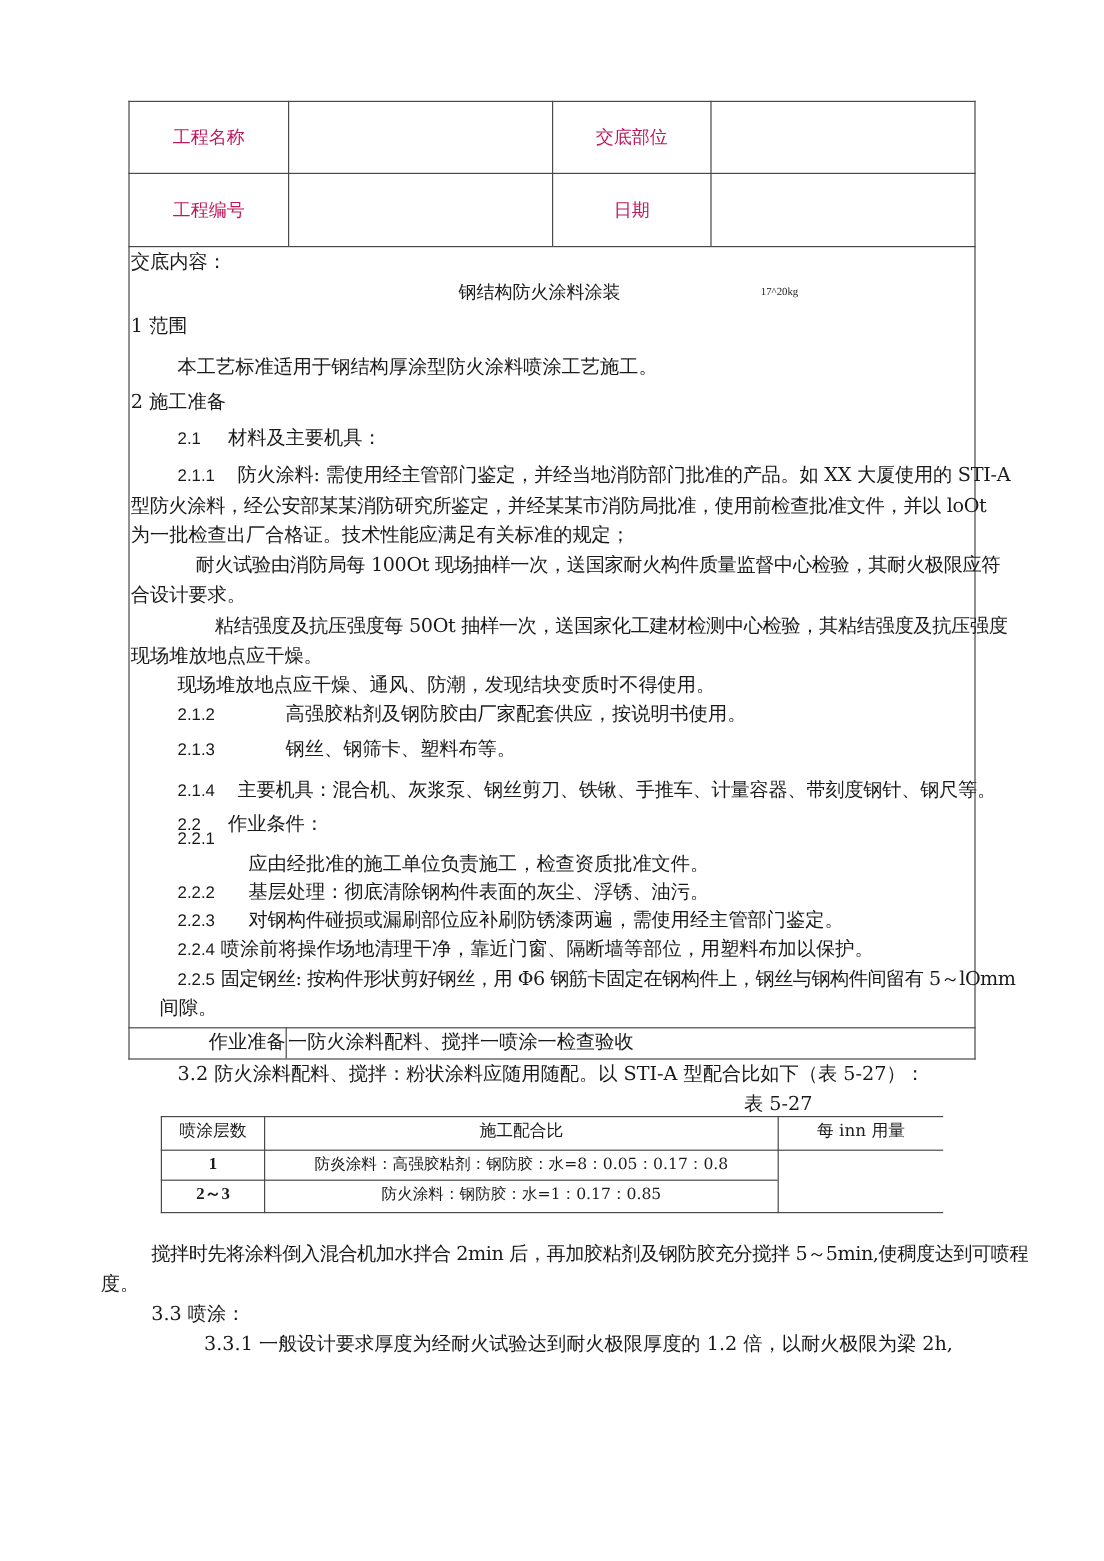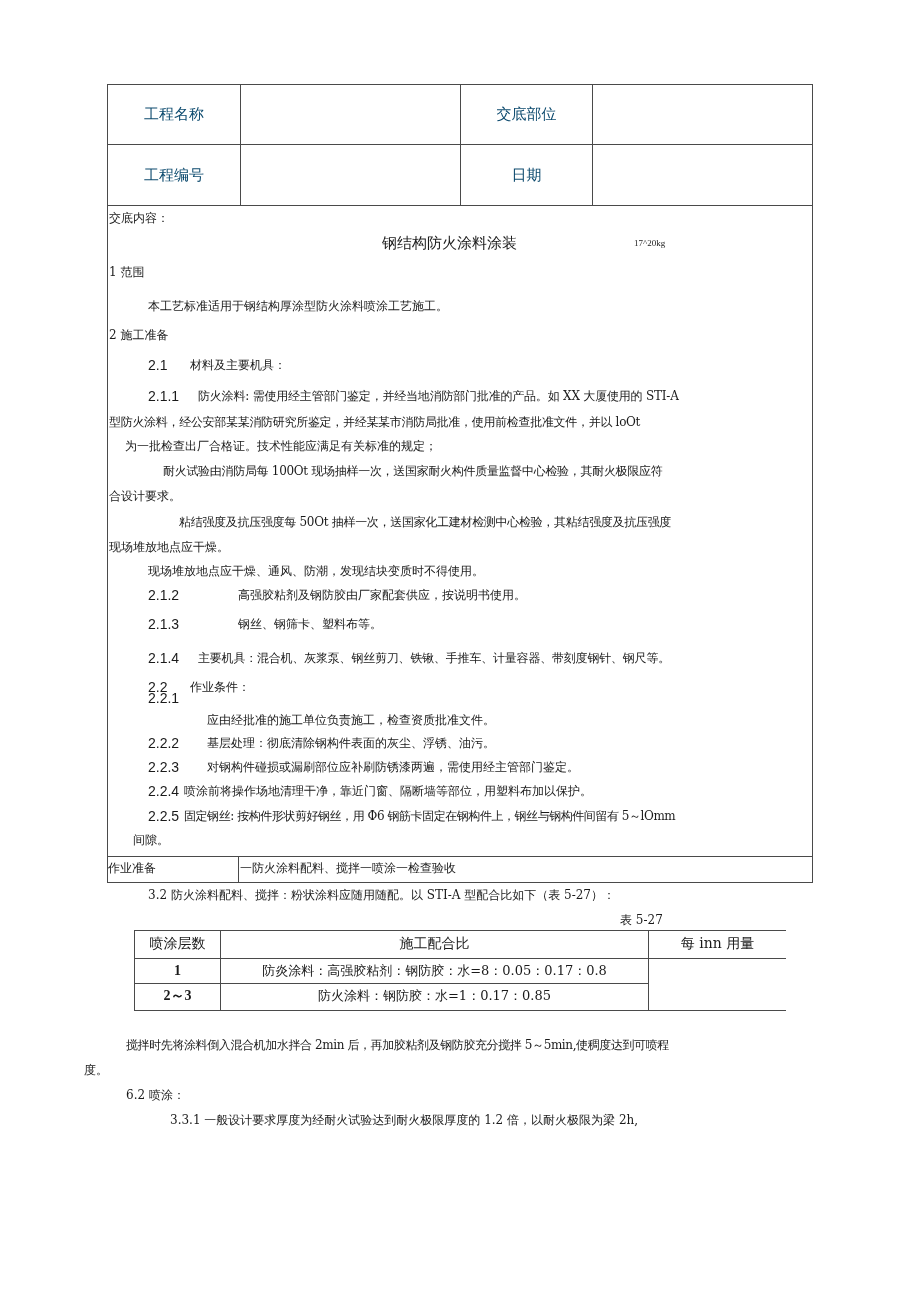--- a/index.html
+++ b/index.html
@@ -4,25 +4,25 @@
   <style>
     html, body { margin: 0; padding: 0; background: #ffffff; }
     body {
       width: 920px; height: 1301px; position: relative; overflow: hidden;
       font-family: "DejaVu Serif", "Liberation Serif", serif;
       color: #1a1a1a;
     }
     .line-h { position: absolute; height: 1px; background: #4a4a4a; }
     .line-v { position: absolute; width: 1px; background: #4a4a4a; }
     .cell-label {
-      position: absolute; font-size: 15px; text-align: center; color: #0c4a6e;
+      position: absolute; font-size: 15px; text-align: center; color: #be185d;
       line-height: 20px;
     }
     .txt {
-      position: absolute; font-size: 12px; line-height: 20px; white-space: nowrap; color: #1a1a1a;
+      position: absolute; font-size: 16px; line-height: 20px; white-space: nowrap; color: #1a1a1a;
     }
     .num { font-family: "Liberation Sans", "DejaVu Sans", sans-serif; font-size: 14px; }
     .small { font-size: 9px; font-family: "Liberation Serif", serif; }
     .mini-cell { position: absolute; font-size: 14px; line-height: 20px; text-align: center; white-space: nowrap; }
     .bold { font-weight: bold; font-family: "Liberation Serif", serif; }
   </style>
 </head>
 <body>
 
 <div>
@@ -58,21 +58,21 @@
   <div class="txt" style="left:109px; top:262px;">1 范围</div>
   <div class="txt" style="left:148px; top:296px;">本工艺标准适用于钢结构厚涂型防火涂料喷涂工艺施工。</div>
   <div class="txt" style="left:109px; top:325px;">2 施工准备</div>
 
   <div class="txt num" style="left:148px; top:355px;">2.1</div>
   <div class="txt" style="left:190px; top:355px;">材料及主要机具：</div>
 
   <div class="txt num" style="left:148px; top:386px;">2.1.1</div>
   <div class="txt" style="left:198px; top:386px; letter-spacing:-0.2px;">防火涂料: 需使用经主管部门鉴定，并经当地消防部门批准的产品。如 XX 大厦使用的 STI-A</div>
   <div class="txt" style="left:109px; top:412px; letter-spacing:-0.3px;">型防火涂料，经公安部某某消防研究所鉴定，并经某某市消防局批准，使用前检查批准文件，并以 loOt</div>
-  <div class="txt" style="left:109px; top:436px;margin-left:16px;">为一批检查出厂合格证。技术性能应满足有关标准的规定；</div>
+  <div class="txt" style="left:109px; top:436px;">为一批检查出厂合格证。技术性能应满足有关标准的规定；</div>
 
   <div class="txt" style="left:163px; top:461px; letter-spacing:-0.3px;">耐火试验由消防局每 100Ot 现场抽样一次，送国家耐火构件质量监督中心检验，其耐火极限应符</div>
   <div class="txt" style="left:109px; top:486px;">合设计要求。</div>
 
   <div class="txt" style="left:163px; top:512px; letter-spacing:-0.3px;margin-left:16px;">粘结强度及抗压强度每 50Ot 抽样一次，送国家化工建材检测中心检验，其粘结强度及抗压强度</div>
   <div class="txt" style="left:109px; top:537px;">现场堆放地点应干燥。</div>
 
   <div class="txt" style="left:148px; top:561px;">现场堆放地点应干燥、通风、防潮，发现结块变质时不得使用。</div>
 
   <div class="txt num" style="left:148px; top:585px;">2.1.2</div>
@@ -96,21 +96,21 @@
   <div class="txt num" style="left:148px; top:757px;">2.2.3</div>
   <div class="txt" style="left:207px; top:757px;">对钢构件碰损或漏刷部位应补刷防锈漆两遍，需使用经主管部门鉴定。</div>
 
   <div class="txt num" style="left:148px; top:781px;">2.2.4</div>
   <div class="txt" style="left:184px; top:781px;">喷涂前将操作场地清理干净，靠近门窗、隔断墙等部位，用塑料布加以保护。</div>
 
   <div class="txt num" style="left:148px; top:806px;">2.2.5</div>
   <div class="txt" style="left:184px; top:806px; letter-spacing:-0.45px;">固定钢丝: 按构件形状剪好钢丝，用 Φ6 钢筋卡固定在钢构件上，钢丝与钢构件间留有 5～lOmm</div>
   <div class="txt" style="left:109px; top:830px;padding-left:24px;">间隙。</div>
 
-  <div class="txt" style="left:108px; top:858px; width:130px; text-align:left;">作业准备</div>
+  <div class="txt" style="left:108px; top:858px; width:130px; text-align:right;">作业准备</div>
   <div class="txt" style="left:240px; top:858px;">一防火涂料配料、搅拌一喷涂一检查验收</div>
 </div>
 
 <div class="txt" style="left:148px; top:885px;">3.2 防火涂料配料、搅拌：粉状涂料应随用随配。以 STI-A 型配合比如下（表 5-27）：</div>
 <div class="txt" style="left:620px; top:910px;">表 5-27</div>
 
 <div>
   <div class="line-h" style="left:134px; top:930px; width:652px;"></div>
   <div class="line-h" style="left:134px; top:958px; width:652px;"></div>
   <div class="line-h" style="left:134px; top:983px; width:514px;"></div>
@@ -127,14 +127,14 @@
   <div class="mini-cell" style="left:221px; top:961px; width:427px; font-size:13px;">防炎涂料：高强胶粘剂：钢防胶：水=8：0.05：0.17：0.8</div>
   <div class="mini-cell" style="left:649px; top:961px; width:137px;"></div>
 
   <div class="mini-cell bold" style="left:135px; top:986px; width:85px;">2～3</div>
   <div class="mini-cell" style="left:221px; top:986px; width:427px; font-size:13px;">防火涂料：钢防胶：水=1：0.17：0.85</div>
   <div class="mini-cell" style="left:649px; top:986px; width:137px;"></div>
 </div>
 
 <div class="txt" style="left:126px; top:1035px; letter-spacing:-0.4px;">搅拌时先将涂料倒入混合机加水拌合 2min 后，再加胶粘剂及钢防胶充分搅拌 5～5min,使稠度达到可喷程</div>
 <div class="txt" style="left:84px; top:1060px;">度。</div>
-<div class="txt" style="left:126px; top:1085px;">6.2 喷涂：</div>
+<div class="txt" style="left:126px; top:1085px;">3.3 喷涂：</div>
 <div class="txt" style="left:126px; top:1110px;margin-left:44px;">3.3.1 一般设计要求厚度为经耐火试验达到耐火极限厚度的 1.2 倍，以耐火极限为梁 2h,</div>
 
 </body></html>

